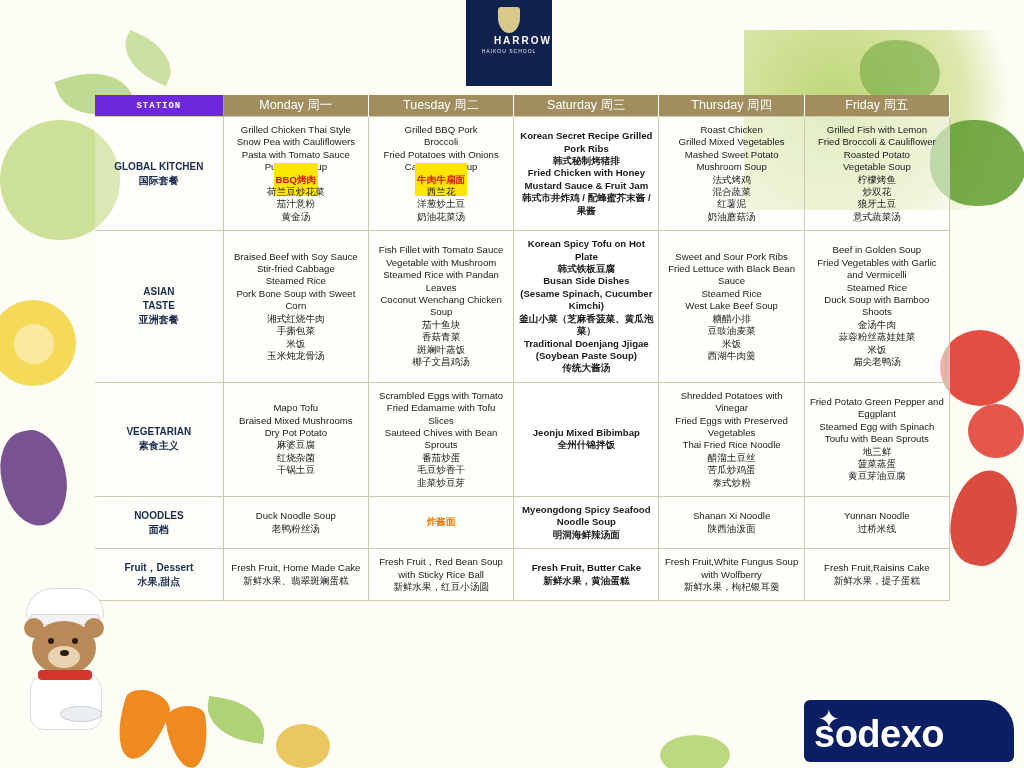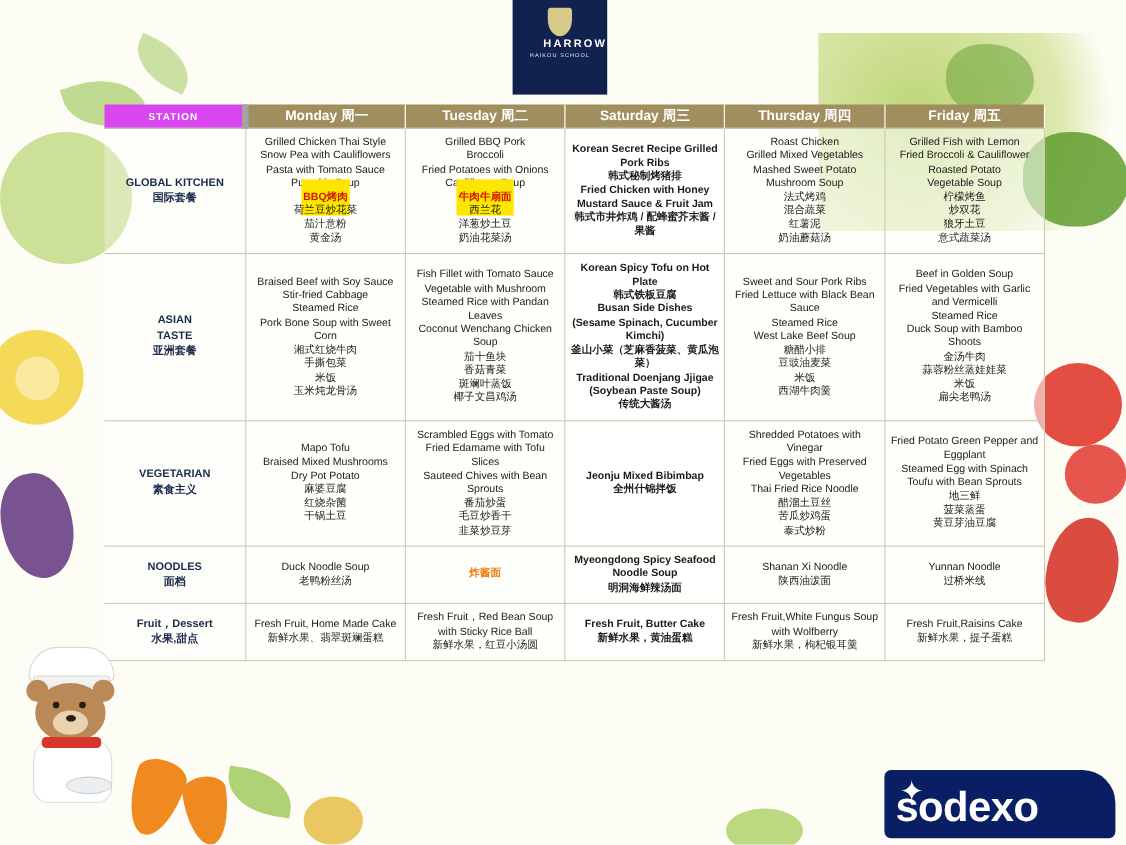--- a/index.html
+++ b/index.html
@@ -142,34 +142,35 @@
   }
   table.menu {
     border-collapse: collapse;
     width: 855px;
     table-layout: fixed;
   }
   table.menu th.day {
     background: #a08e5e;
     color: #ffffff;
     font-size: 12.5px;
-    font-weight: bold;
+    font-weight: normal;
     height: 19px;
     border-right: 1px solid #ffffff;
     vertical-align: middle;
     margin-top: 20px;
   }
   table.menu th.station-head {
-    background: #d946ef;
+    background: #6d28d9;
     color: #ffffff;
     font-size: 9px;
     font-weight: bold;
     letter-spacing: 1px;
     height: 19px;
-    border-right: 6px solid #a3a3a3;
+    border-right: 1px solid #a3a3a3;
+    font-family: Liberation Mono, monospace;
   }
   table.menu td {
     vertical-align: middle;
     text-align: center;
     font-size: 9.6px;
     line-height: 12.4px;
     color: #1a1a1a;
     padding: 7px 4px;
     border-right: 1px solid #cfc9b4;
     border-bottom: 1px solid #cfc9b4;

